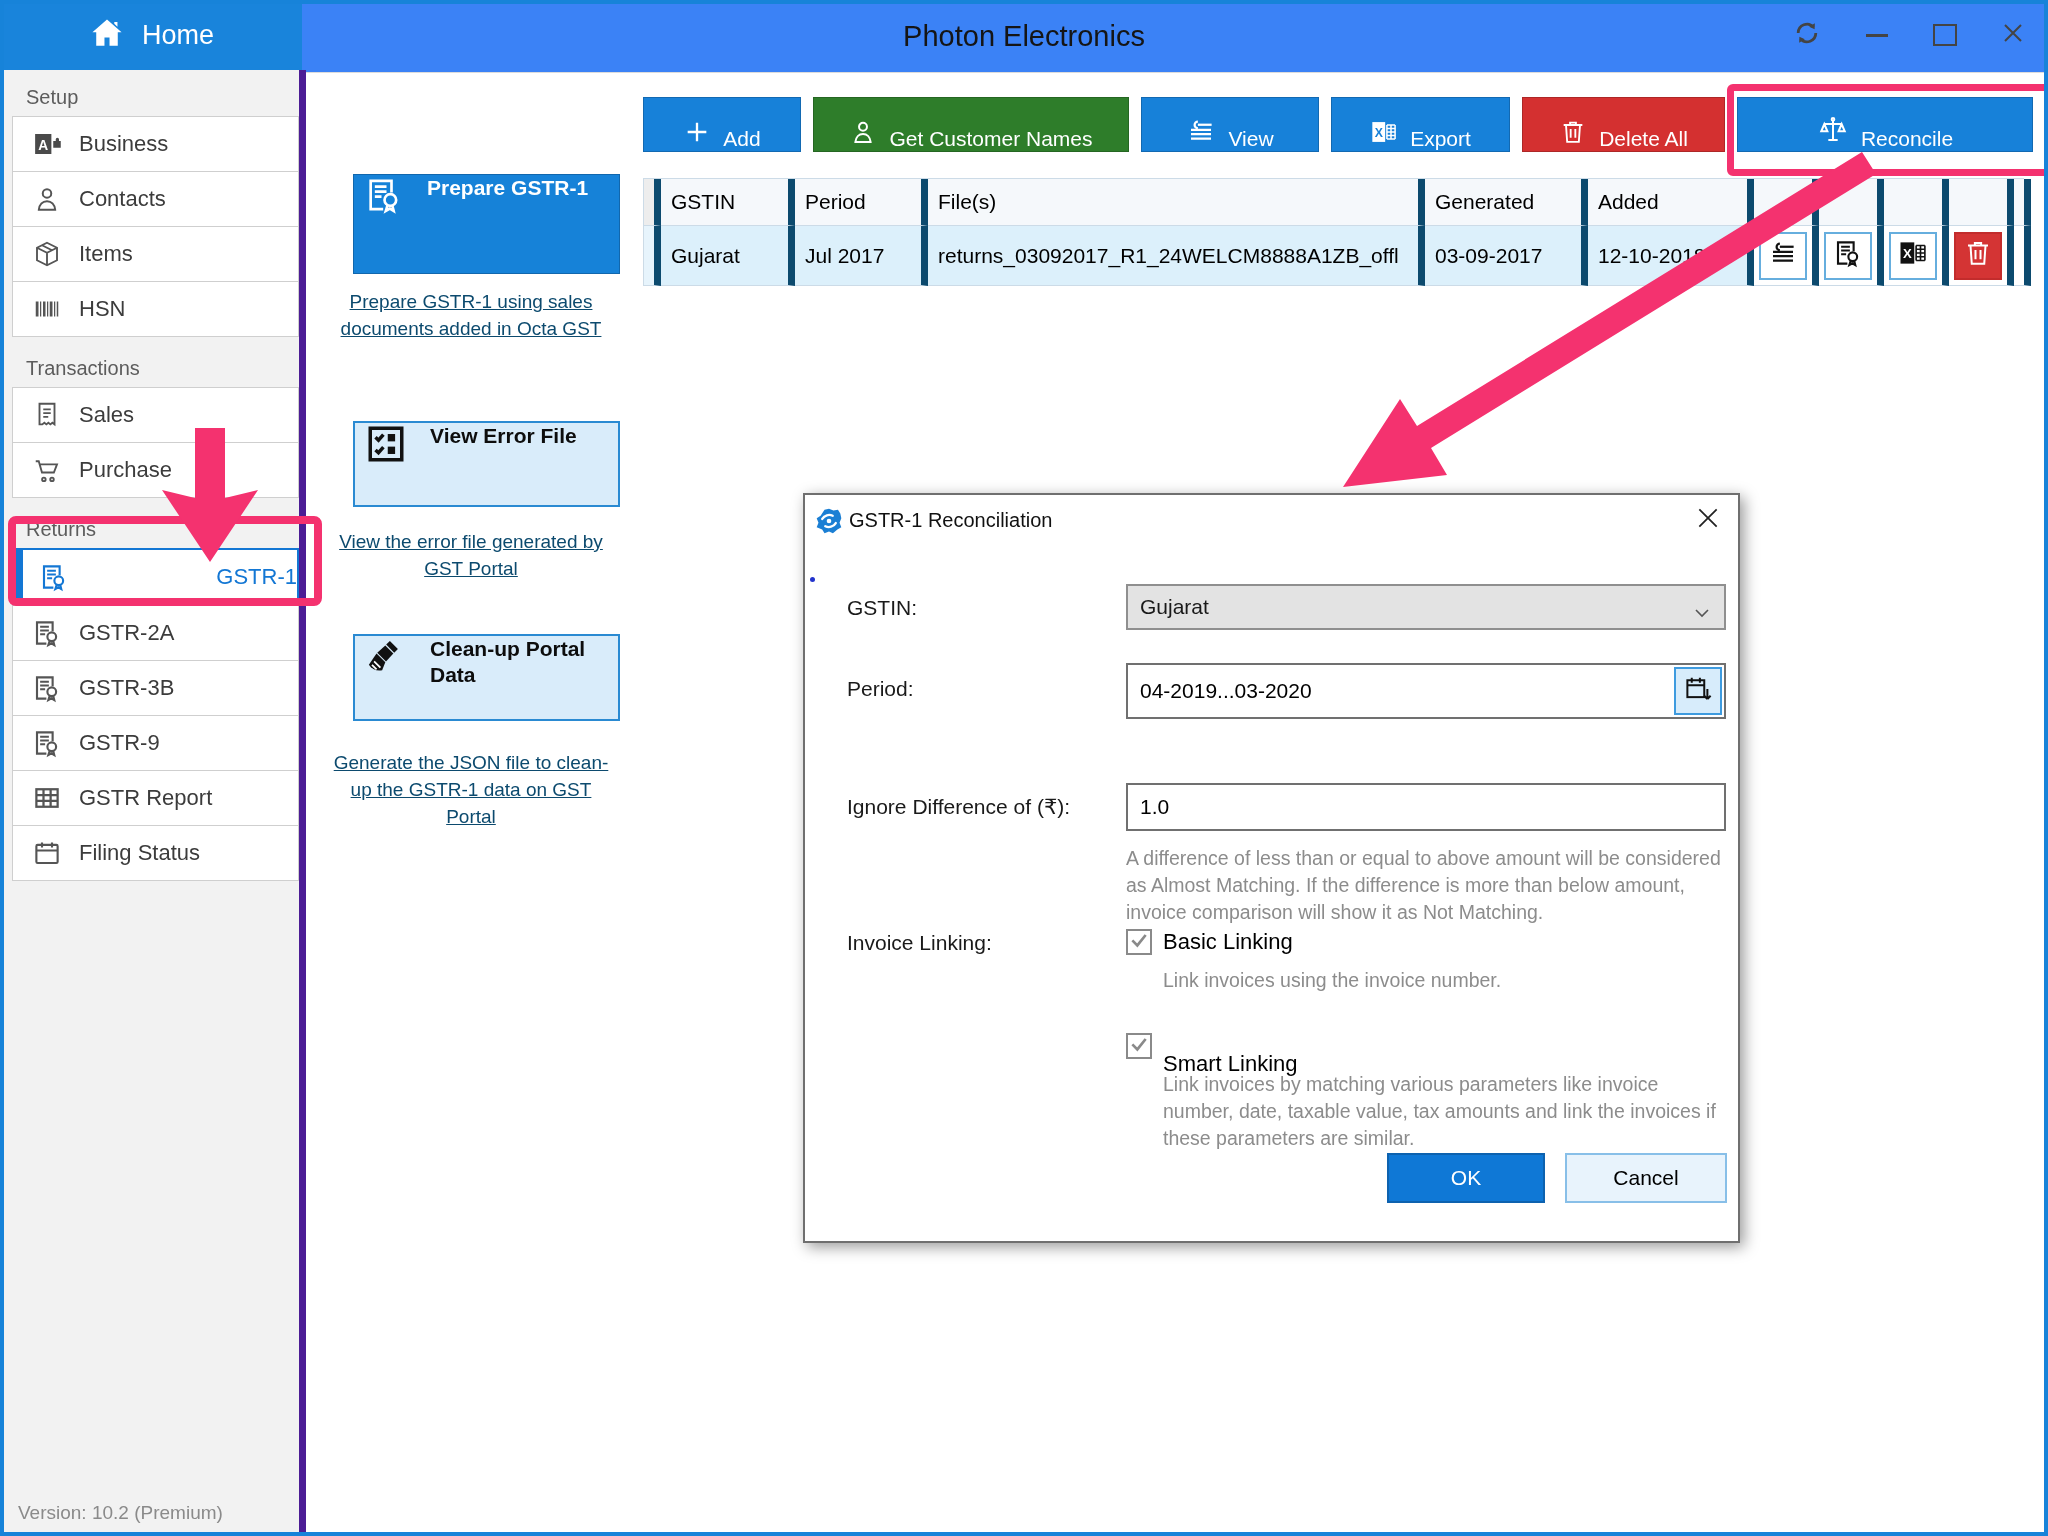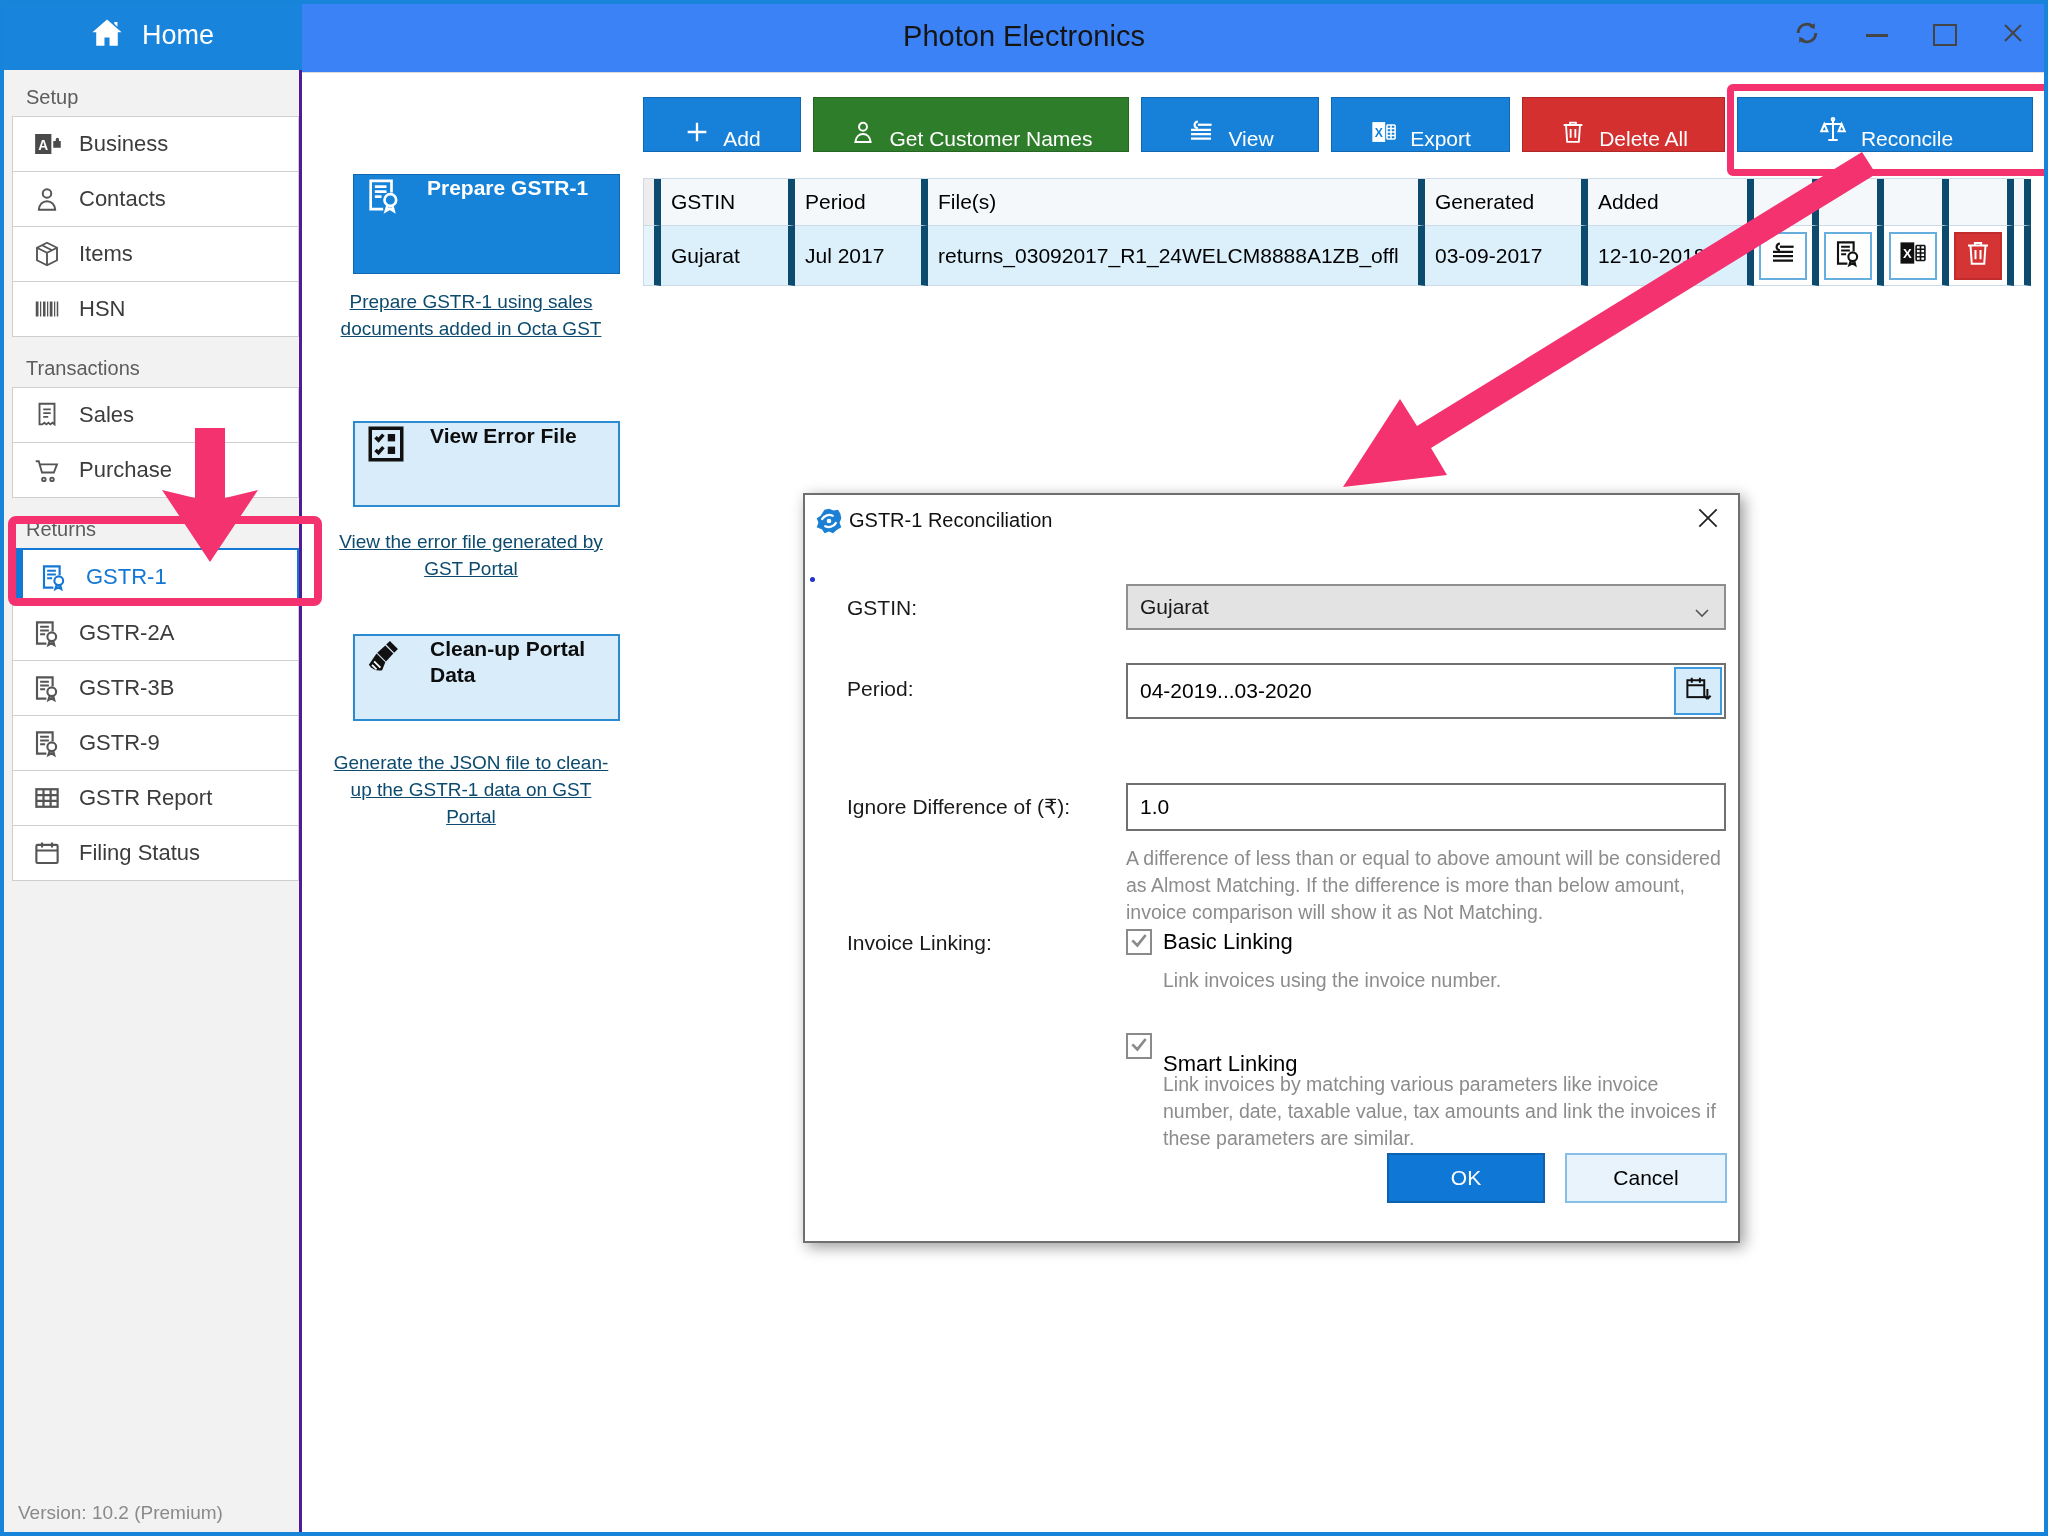--- a/index.html
+++ b/index.html
@@ -8,27 +8,27 @@
   .abs{position:absolute;}
   
   .wb{position:absolute;background:#1783d9;z-index:80;}
   
   .titlebar{position:absolute;left:0;top:0;width:2048px;height:72px;background:#3b82f6;border-bottom:1px solid #dcdcdc;z-index:5;}
   .win-title{position:absolute;left:0;top:0;width:2048px;height:72px;line-height:72px;text-align:center;font-size:29px;color:#151515;}
   .home-btn{position:absolute;left:0;top:0;width:302px;height:70px;background:#1984db;display:flex;align-items:center;justify-content:center;gap:16px;cursor:pointer;z-index:6;}
   .home-btn span.lbl{color:#fff;font-size:27px;}
   .winctl{position:absolute;top:14px;width:42px;height:42px;display:flex;align-items:center;justify-content:center;cursor:pointer;}
   
-  .sidebar{position:absolute;left:0;top:70px;width:299px;height:1466px;background:#f2f2f2;border-right:3px solid #4c1d95;z-index:5;}
+  .sidebar{position:absolute;left:0;top:70px;width:299px;height:1466px;background:#f2f2f2;border-right:7px solid #4c1d95;z-index:5;}
   .sb-section{font-size:20px;color:#5c5c5c;margin:20px 0 8px 26px;}
   .sb-section.first{margin-top:16px;}
   .sb-item{position:relative;margin-left:12px;height:54px;background:#fff;border:1px solid #cfcfcf;margin-top:-1px;
     display:flex;align-items:center;color:#3c3c3c;font-size:22px;cursor:pointer;}
   .sb-item .icn-wrap{width:32px;height:32px;margin:0 16px 0 18px;flex:none;display:flex;align-items:center;justify-content:center;}
-  .sb-item.sel{border:2px solid #1377d4;color:#1377d4;}
+  .sb-item.sel{border:2px solid #1377d4;color:#1377d4;justify-content:space-between;}
   .sb-item.sel::before{content:"";position:absolute;left:0;top:0;bottom:0;width:9px;background:#1377d4;}
   .sb-item.sel .icn-wrap{margin-left:24px;}
   .version{position:absolute;left:18px;bottom:12px;font-size:19px;color:#8a8a8a;}
   
   .cmd-btn{position:absolute;left:353px;width:267px;display:flex;align-items:flex-start;gap:23px;padding:0 10px;box-sizing:border-box;cursor:pointer;}
   .cmd-primary{background:#1682d8;border:1px solid #1167ad;color:#fff;}
   .cmd-light{background:#d9ecfa;border:2px solid #2a8ad2;color:#0d0d0d;}
   .cmd-btn .t{font-weight:bold;font-size:21px;line-height:26px;}
   .cmd-cap{position:absolute;left:333px;width:276px;text-align:center;font-size:19px;line-height:27px;color:#0c4a6e;text-decoration:underline;}
   

